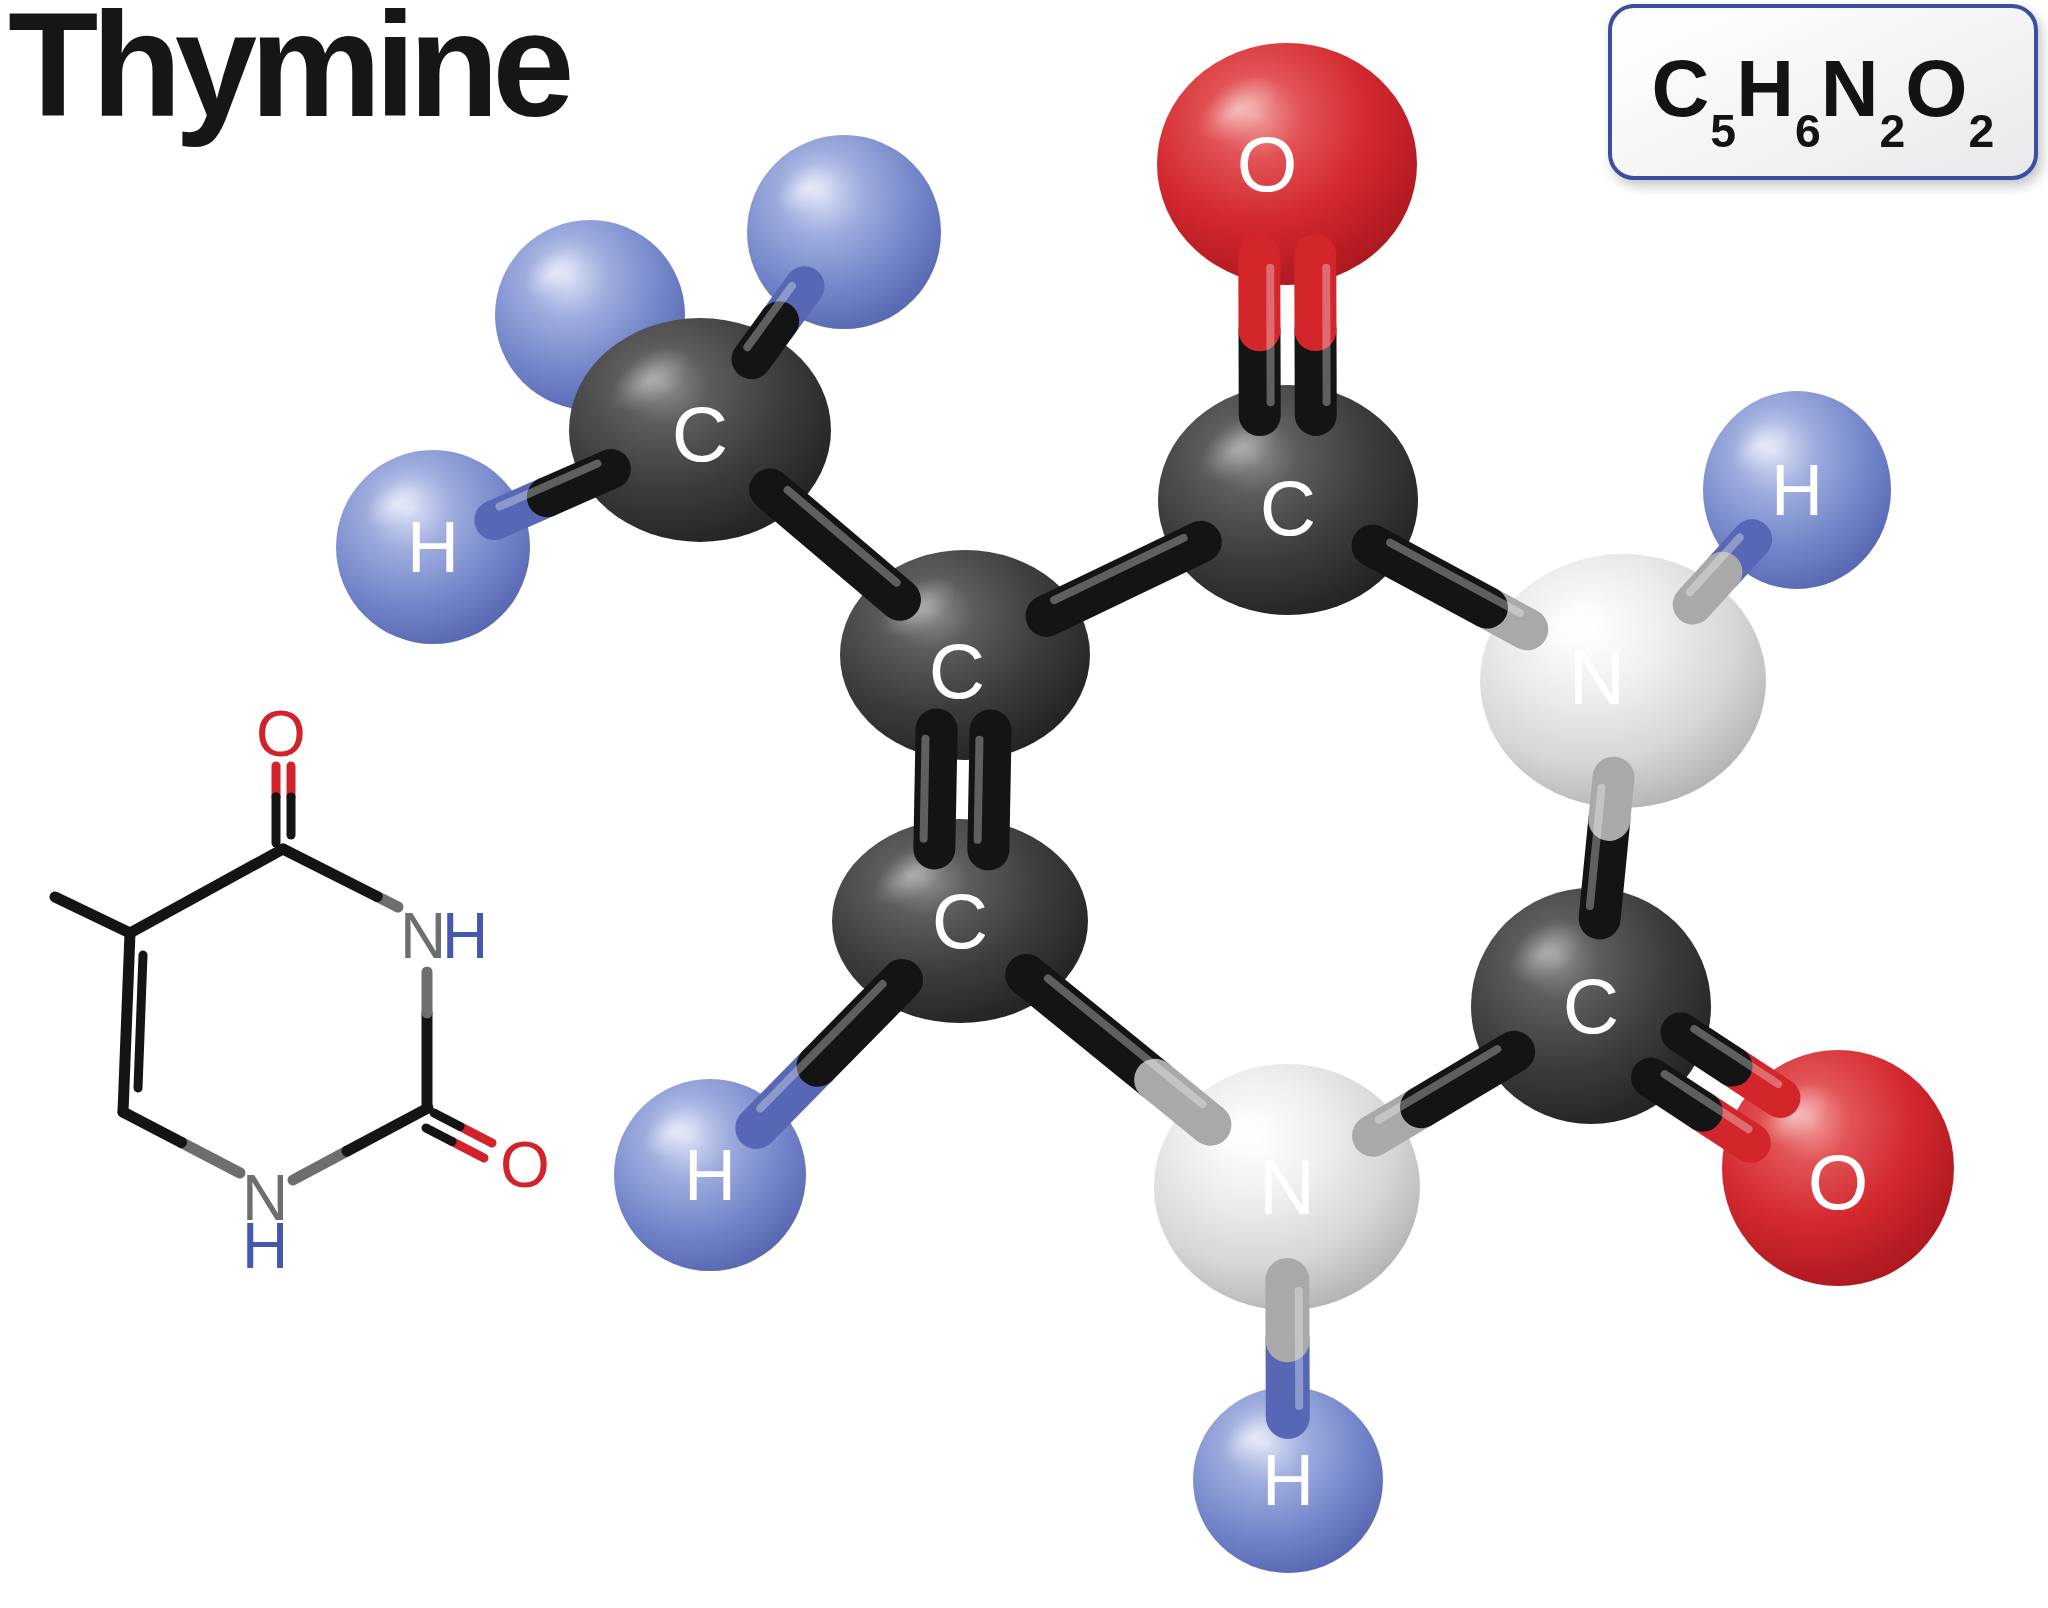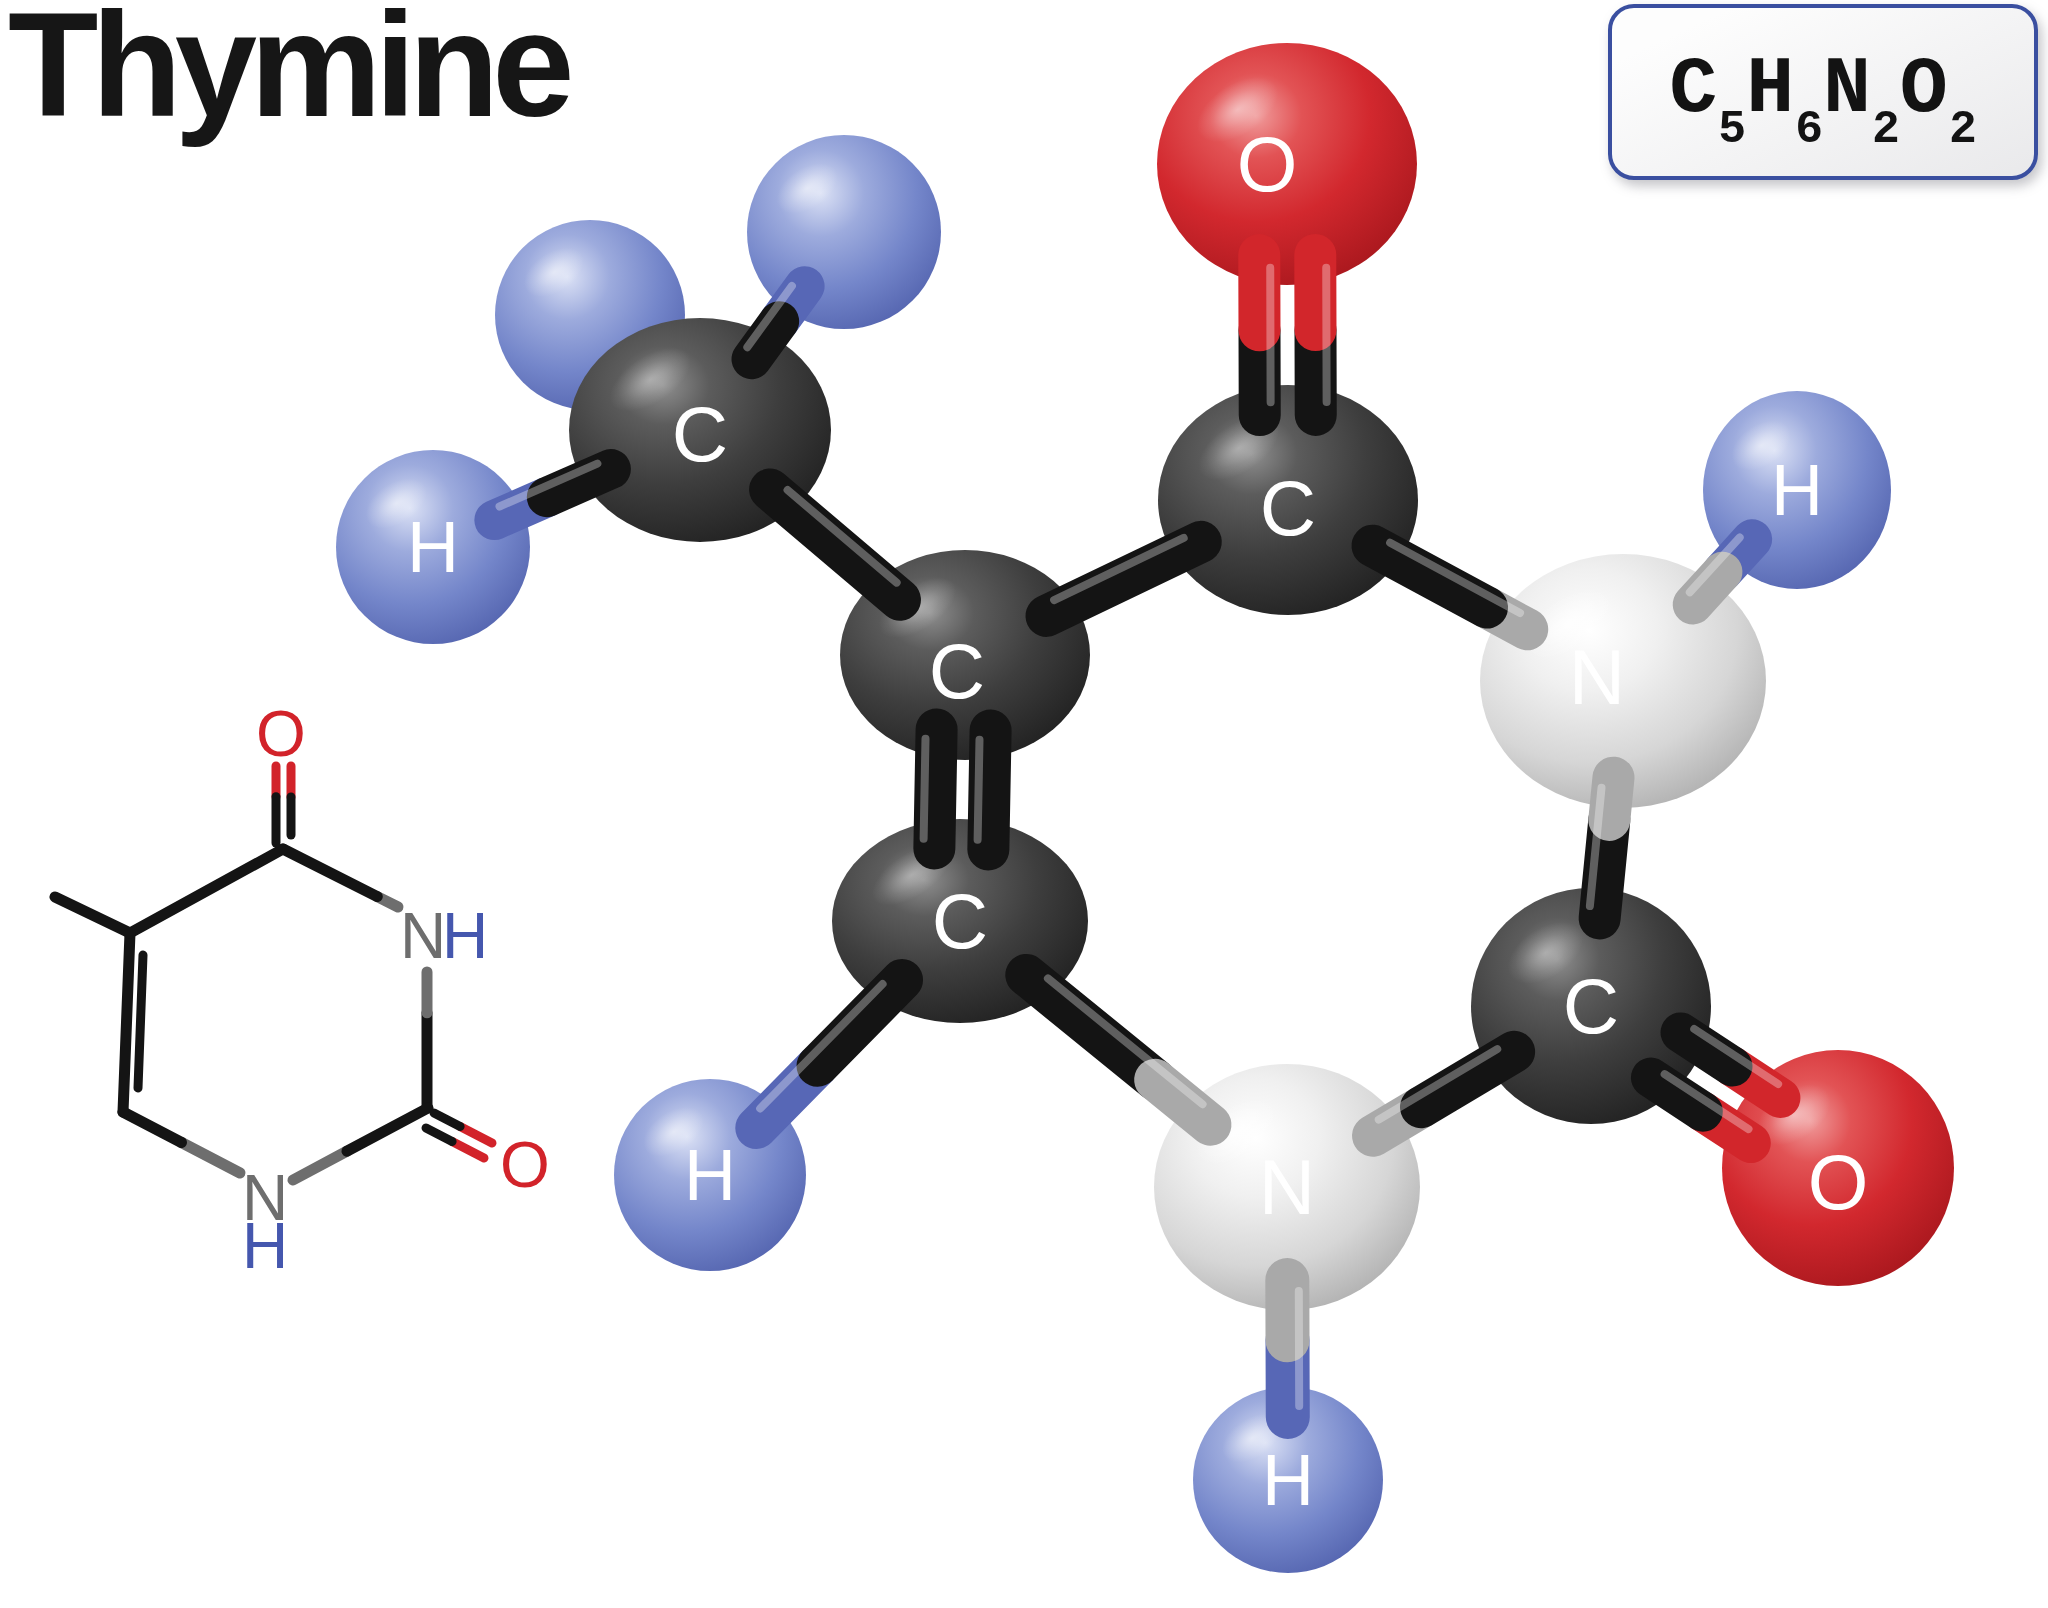--- a/index.html
+++ b/index.html
@@ -4,21 +4,21 @@
 <style>
   html,body{margin:0;padding:0;background:#ffffff;}
   .canvas{position:relative;width:2048px;height:1608px;background:#ffffff;overflow:hidden;
           font-family:"Liberation Sans",sans-serif;}
   .page-title{position:absolute;left:8px;top:-16px;font-size:148px;font-weight:bold;
               letter-spacing:-7px;color:#161616;line-height:1.1;white-space:nowrap;}
   .formula-box{position:absolute;left:1608px;top:4px;width:430px;height:176px;box-sizing:border-box;
                border:4px solid #3a4fa0;border-radius:26px;
                background:linear-gradient(155deg,#fdfdfd 15%,#e9e9eb 100%);
                box-shadow:4px 6px 12px rgba(110,110,120,.4);
-               display:flex;align-items:center;justify-content:center;font-family:Liberation Mono, monospace;}
+               display:flex;align-items:center;justify-content:center;}
   .formula-text{font-size:80px;font-weight:bold;color:#131313;letter-spacing:1px;}
   .formula-text sub{font-size:0.58em;line-height:1;position:relative;top:0.30em;letter-spacing:0;}
   svg.molecule{position:absolute;left:0;top:0;width:2048px;height:1608px;}
   .atom-label{fill:#ffffff;font-size:78px;font-weight:400;}
   .el-H{font-size:72px;}
   .skel-label{font-size:64px;font-weight:400;}
 </style>
 </head>
 <body>
 

